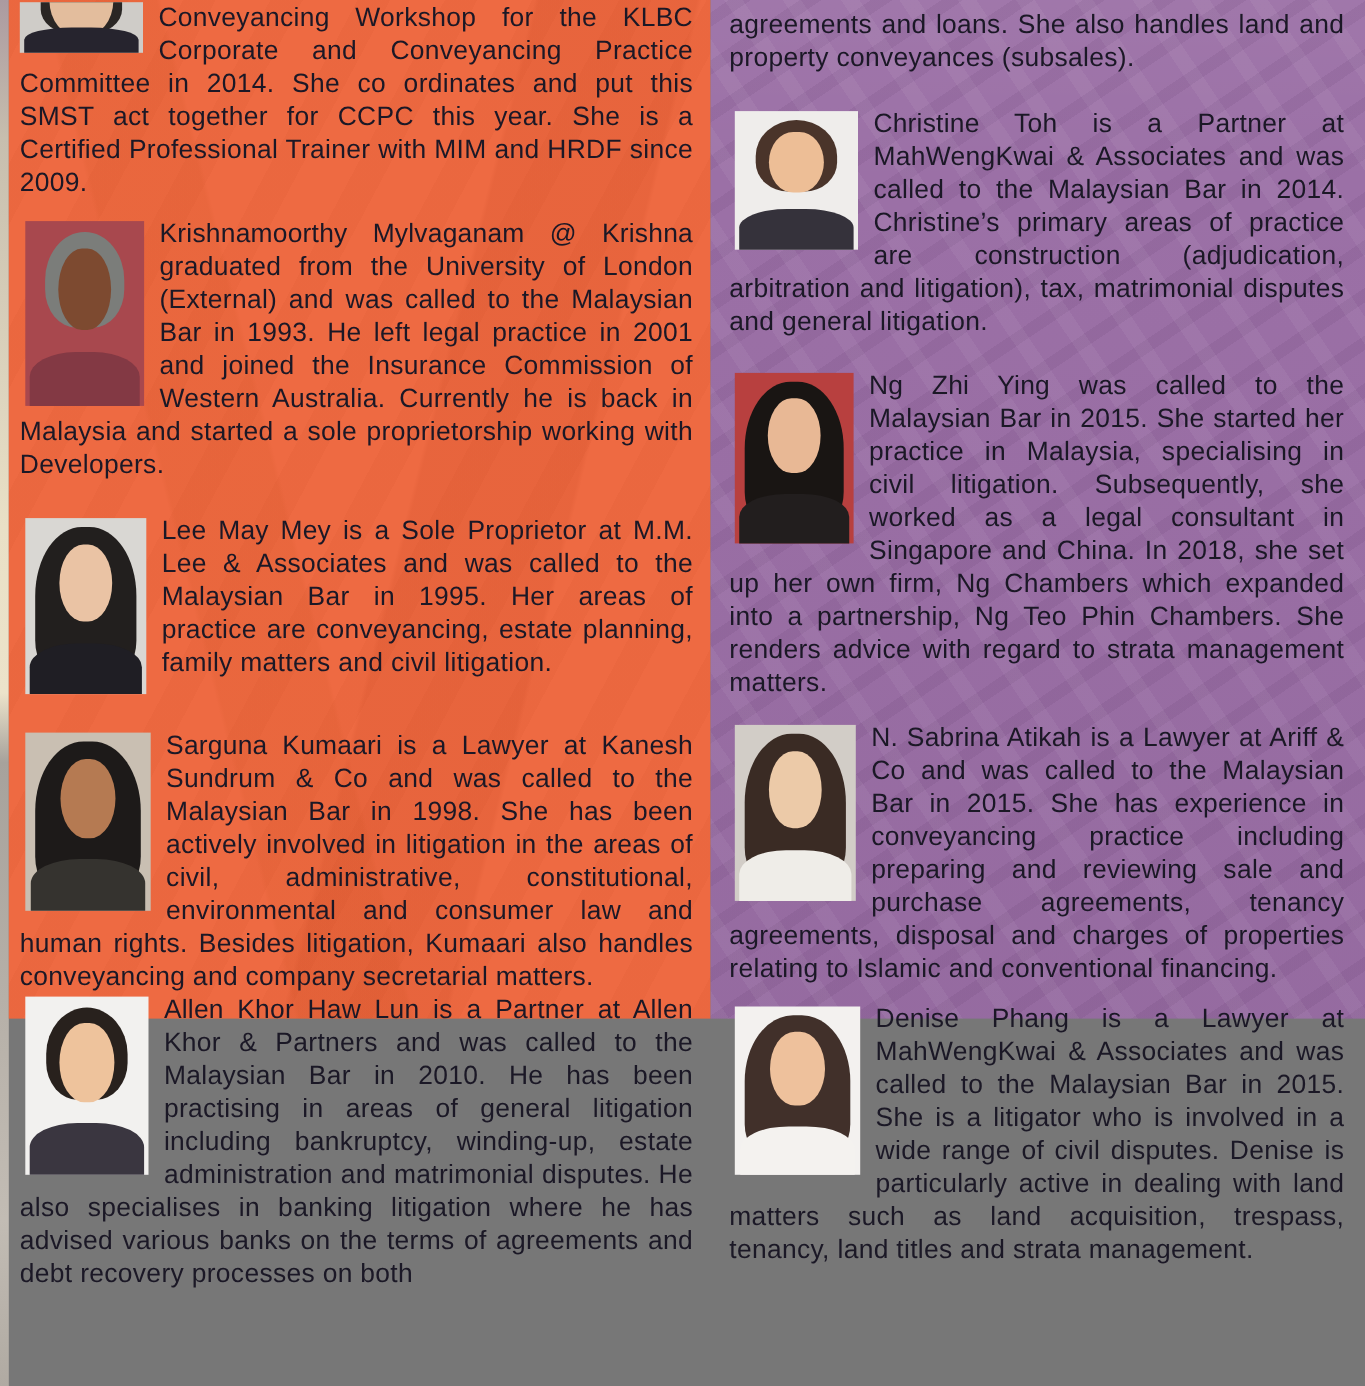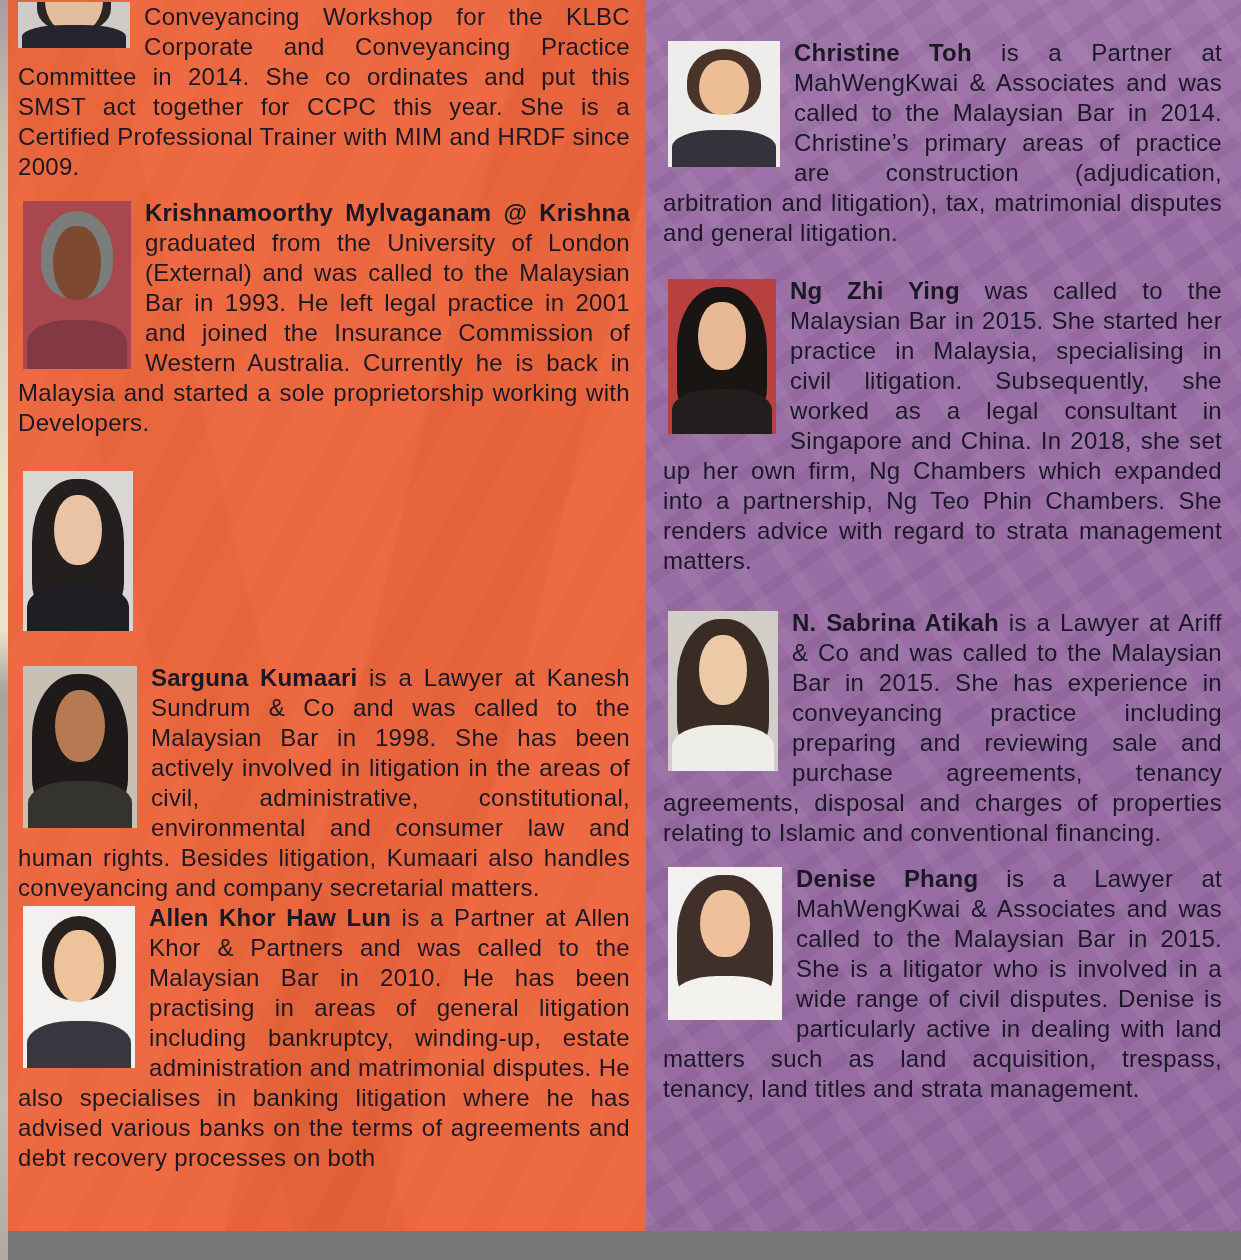--- a/index.html
+++ b/index.html
@@ -10,21 +10,21 @@
     font-family:"Liberation Sans", sans-serif;
     color:#1b1826;
   }
   .edge-strip{
     position:absolute;left:0;top:0;width:8px;height:1260px;
     background:linear-gradient(180deg,
       #ab9aa0 0%, #c7beae 10%, #e9e0c6 38%, #ece3ca 50%,
       #a7a29c 55%, #b6b0a8 72%, #c2bcb4 88%, #b0aaa2 100%);
   }
   .col{
-    position:absolute;top:0;height:1231px;
+    position:absolute;top:0;height:926px;
     box-sizing:border-box;
   }
   .col-left{
     left:8px;width:638px;
     background:#ee6a42;
     padding:0 16px 0 10px;
   }
   .col-left::before{
     content:"";position:absolute;inset:0;pointer-events:none;
     background:
@@ -46,21 +46,21 @@
   }
   .bio{position:relative;overflow:visible;}
   .bio::after{content:"";display:block;clear:both;}
   .bio-text{
     margin:0;
     font-size:24px;
     line-height:30px;
     letter-spacing:0.3px;
     text-align:justify;
   }
-  .bio-name{font-weight:bold;letter-spacing:0.2px;}
+  .bio-name{font-weight:normal;letter-spacing:0.2px;}
   
   .photo{
     float:left;position:relative;overflow:hidden;
     margin:3px 14px 8px 5px;
   }
   .ph-hair{position:absolute;left:17%;top:6%;width:66%;height:52%;border-radius:50% 50% 40% 40%;}
   .ph-face{position:absolute;left:28%;top:15%;width:44%;height:44%;border-radius:50%/55%;}
   .ph-body{position:absolute;left:4%;bottom:-3%;width:92%;height:32%;border-radius:42% 42% 0 0;}
   .ph-longhair .ph-hair{left:8%;width:84%;height:85%;top:5%;border-radius:46% 46% 24% 24%;}
   .ph-cut .ph-hair{top:-60%;height:122%;}
@@ -80,21 +80,21 @@
   .ph-teo{width:109px;height:41px;}
   
   .m-b1{margin-top:2px;}
   .m-b2{margin-top:16px;}
   .m-b3{margin-top:30px;}
   .m-b4{margin-top:24px;}
   .m-b5{}
   .m-r1{margin-top:0;}
   .m-r2{margin-top:30px;}
   .m-r3{margin-top:28px;}
-  .m-r4{margin-top:32px;}
+  .m-r4{margin-top:20px;}
   .m-r5{margin-top:16px;}
   .m-r6{margin-top:14px;}
 </style>
 </head>
 <body>
 
 <div class="page">
   <div class="edge-strip"></div>
 
   <section class="col col-left">
@@ -115,20 +115,21 @@
         </div>
       <p class="bio-text"><b class="bio-name">Krishnamoorthy Mylvaganam @ Krishna</b><span> graduated from the University of London (External) and was called to the Malaysian Bar in 1993. He left legal practice in 2001 and joined the Insurance Commission of Western Australia. Currently he is back in Malaysia and started a sole proprietorship working with Developers.</span></p>
     </article>
 
     <article class="bio m-b3">
       <div class="photo ph-lee ph-longhair" style="background: rgb(217, 215, 211);">
           <div class="ph-hair" style="background: rgb(34, 31, 30);"></div>
           <div class="ph-face" style="background: rgb(234, 195, 164);"></div>
           <div class="ph-body" style="background: rgb(31, 30, 36);"></div>
         </div>
+      <p class="bio-text"><b class="bio-name">Lee May Mey</b><span>  is a Sole Proprietor at M.M. Lee &amp; Associates and was called to the Malaysian Bar in 1995. Her areas of practice are conveyancing, estate planning, family matters and civil litigation.</span></p>
     </article>
 
     <article class="bio m-b4">
       <div class="photo ph-sarguna ph-longhair" style="background: rgb(201, 191, 178);">
           <div class="ph-hair" style="background: rgb(29, 26, 25);"></div>
           <div class="ph-face" style="background: rgb(181, 122, 82);"></div>
           <div class="ph-body" style="background: rgb(53, 51, 47);"></div>
         </div>
       <p class="bio-text"><b class="bio-name">Sarguna Kumaari</b><span>  is a Lawyer at Kanesh Sundrum &amp; Co and was called to the Malaysian Bar in 1998. She has been actively involved in litigation in the areas of civil, administrative, constitutional, environmental and consumer law and human rights. Besides litigation, Kumaari also handles conveyancing and company secretarial matters.</span></p>
     </article>
@@ -137,20 +138,23 @@
       <div class="photo ph-allen" style="background: rgb(242, 241, 239);">
           <div class="ph-hair" style="background: rgb(40, 33, 29);"></div>
           <div class="ph-face" style="background: rgb(238, 195, 156);"></div>
           <div class="ph-body" style="background: rgb(58, 54, 64);"></div>
         </div>
       <p class="bio-text"><b class="bio-name">Allen Khor Haw Lun</b><span> is a Partner at Allen Khor &amp; Partners and was called to the Malaysian Bar in 2010. He has been practising in areas of general litigation including bankruptcy, winding-up, estate administration and matrimonial disputes. He also specialises in banking litigation where he has advised various banks on the terms of agreements and debt recovery processes on both</span></p>
     </article>
   </section>
 
   <section class="col col-right">
+    <article class="bio m-r1">
+      <p class="bio-text"><span>agreements and loans. She also handles land and property conveyances (subsales).</span></p>
+    </article>
 
     <article class="bio m-r2">
       <div class="photo ph-christine" style="background: rgb(239, 237, 235);">
           <div class="ph-hair" style="background: rgb(74, 52, 42);"></div>
           <div class="ph-face" style="background: rgb(237, 190, 150);"></div>
           <div class="ph-body" style="background: rgb(53, 50, 59);"></div>
         </div>
       <p class="bio-text"><b class="bio-name">Christine Toh</b><span> is a Partner at MahWengKwai &amp; Associates and was called to the Malaysian Bar in 2014. Christine’s primary areas of practice are construction (adjudication, arbitration and litigation), tax, matrimonial disputes and general litigation.</span></p>
     </article>
 

